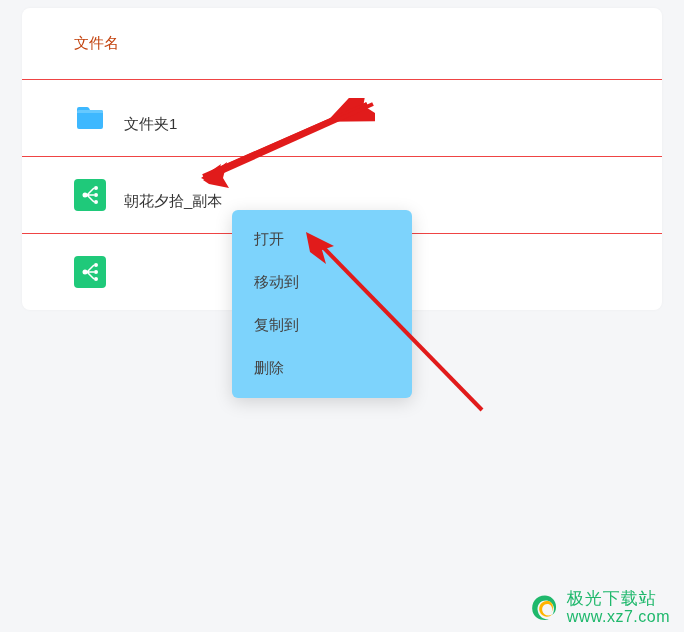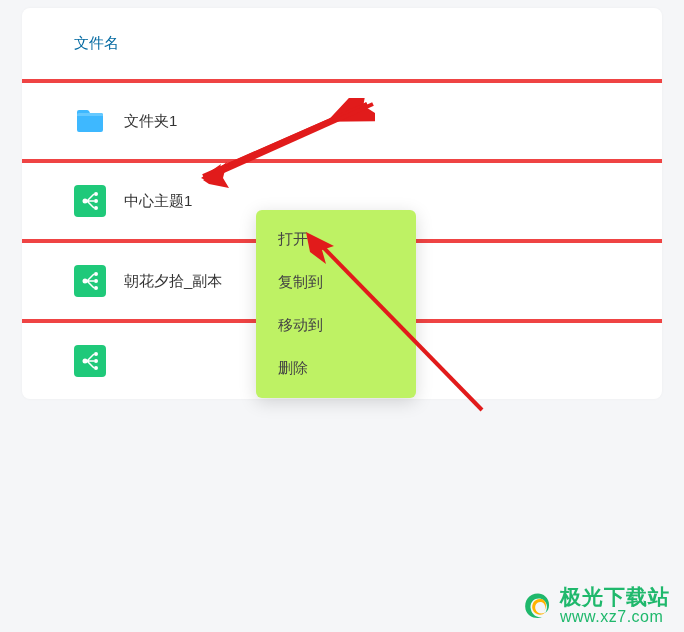--- a/index.html
+++ b/index.html
@@ -18,31 +18,31 @@
     .panel {
       background: #ffffff;
       border-radius: 8px;
       margin: 8px 22px 0 22px;
       box-shadow: 0 0 3px rgba(0,0,0,0.04);
       overflow: hidden;
     }
     .header {
       padding: 26px 52px;
       font-size: 15px;
-      color: #0369a1;
+      color: #c2410c;
       font-weight: 500;
     }
     .file-list {
       list-style: none;
     }
     .file-row {
       display: flex;
-      align-items: center;
+      align-items: flex-end;
       padding: 22px 52px;
-      border-top: 4px solid #ef4444;
+      border-top: 1px solid #ef4444;
       cursor: pointer;
     }
     .file-icon {
       width: 32px;
       height: 32px;
       border-radius: 4px;
       margin-right: 18px;
       display: flex;
       align-items: center;
       justify-content: center;
@@ -55,23 +55,23 @@
       width: 32px;
       height: 32px;
     }
     .file-name {
       font-size: 15px;
       color: #333;
     }
     .context-menu {
       position: absolute;
       top: 210px;
-      left: 256px;
-      width: 160px;
-      background: #bef264;
+      left: 232px;
+      width: 180px;
+      background: #7dd3fc;
       border-radius: 6px;
       box-shadow: 0 4px 18px rgba(0,0,0,0.15);
       padding: 8px 0;
       z-index: 100;
     }
     .menu-item {
       padding: 12px 22px;
       font-size: 15px;
       color: #444;
       cursor: pointer;
@@ -93,23 +93,23 @@
       width: 36px;
       height: 32px;
     }
     .wm-text {
       display: flex;
       flex-direction: column;
       margin-left: 4px;
       line-height: 1.1;
     }
     .wm-title {
-      font-size: 21px;
+      font-size: 17px;
       color: #1fb86c;
-      font-weight: 700;
+      font-weight: 400;
       letter-spacing: 1px;
     }
     .wm-url {
       font-size: 16px;
       color: #1fb86c;
       letter-spacing: 0.5px;
     }
   </style>
 </head>
 <body>
@@ -123,33 +123,20 @@
     <li class="file-row">
       <span class="file-icon">
         <svg viewBox="0 0 32 32">
           <path d="M3 9 L3 7 Q3 5 5 5 L13 5 Q14 5 15 6 L16 8 L27 8 Q29 8 29 10 L29 25 Q29 27 27 27 L5 27 Q3 27 3 25 Z" fill="#3eb8ff"></path>
           <path d="M3 11 L29 11 L29 10 Q29 8 27 8 L5 8 Q3 8 3 10 Z" fill="#66c9ff"></path>
         </svg>
       </span>
       <span class="file-name">文件夹1</span>
     </li>
 
-    <li class="file-row">
-      <span class="file-icon doc-icon">
-        <svg viewBox="0 0 32 32">
-          <rect x="3" y="3" width="26" height="26" rx="4" fill="#1fc97a"></rect>
-          <circle cx="11" cy="16" r="2.5" fill="#fff"></circle>
-          <circle cx="22" cy="9" r="2" fill="#fff"></circle>
-          <circle cx="22" cy="16" r="2" fill="#fff"></circle>
-          <circle cx="22" cy="23" r="2" fill="#fff"></circle>
-          <path d="M13 16 L20 9 M13 16 L20 16 M13 16 L20 23" stroke="#fff" stroke-width="1.5" fill="none"></path>
-        </svg>
-      </span>
-      <span class="file-name">中心主题1</span>
-    </li>
 
     <li class="file-row">
       <span class="file-icon doc-icon">
         <svg viewBox="0 0 32 32">
           <rect x="3" y="3" width="26" height="26" rx="4" fill="#1fc97a"></rect>
           <circle cx="11" cy="16" r="2.5" fill="#fff"></circle>
           <circle cx="22" cy="9" r="2" fill="#fff"></circle>
           <circle cx="22" cy="16" r="2" fill="#fff"></circle>
           <circle cx="22" cy="23" r="2" fill="#fff"></circle>
           <path d="M13 16 L20 9 M13 16 L20 16 M13 16 L20 23" stroke="#fff" stroke-width="1.5" fill="none"></path>
@@ -169,22 +156,22 @@
           <path d="M13 16 L20 9 M13 16 L20 16 M13 16 L20 23" stroke="#fff" stroke-width="1.5" fill="none"></path>
         </svg>
       </span>
     </li>
 
   </ul>
 </div>
 
 <div class="context-menu">
   <div class="menu-item">打开</div>
+  <div class="menu-item">移动到</div>
   <div class="menu-item">复制到</div>
-  <div class="menu-item">移动到</div>
   <div class="menu-item">删除</div>
 </div>
 
 <svg class="arrow" style="left:195px; top:98px; width:180px; height:86px;">
   <defs>
     <marker id="ah1" markerWidth="14" markerHeight="12" refX="3" refY="6" orient="auto">
       <path d="M0,0 L14,6 L0,12 L4,6 Z" fill="#e11b1b"></path>
     </marker>
   </defs>
   <line x1="172" y1="6" x2="18" y2="74" stroke="#e11b1b" stroke-width="4" marker-start="url(#ah1)"></line>

